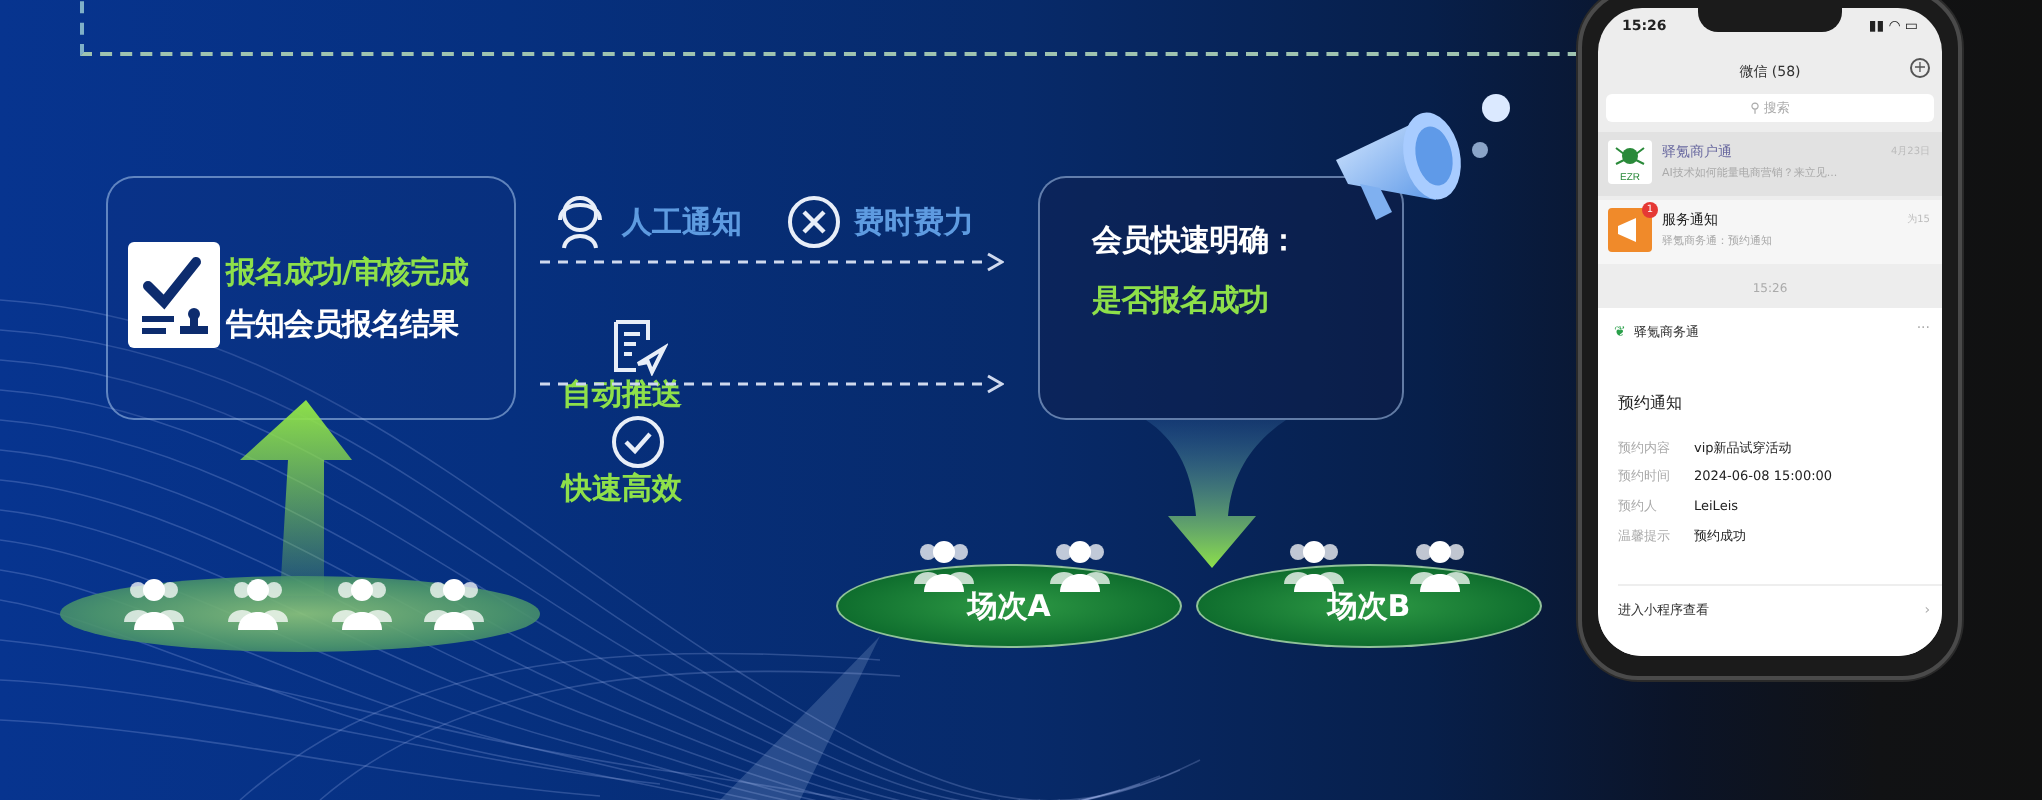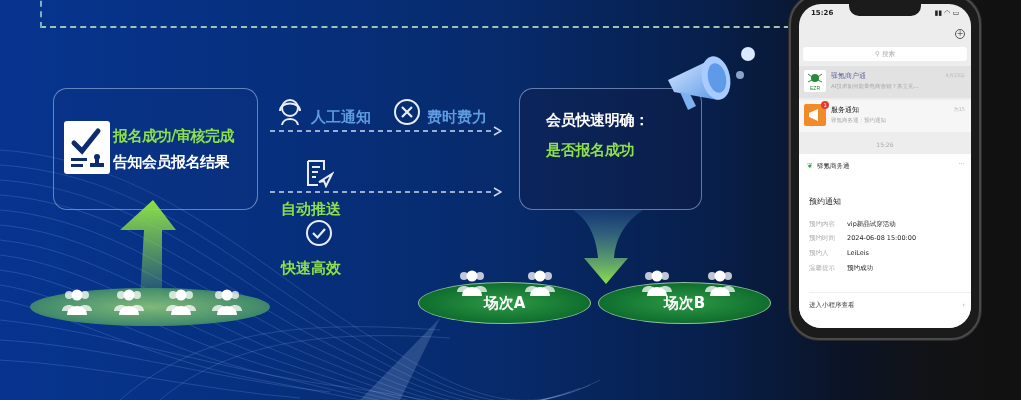--- a/index.html
+++ b/index.html
@@ -21,21 +21,21 @@
       background: rgba(20,50,120,0.18);
     }
     .card-left { left: 53px; top: 88px; width: 205px; height: 122px; }
     .doc-icon {
       position: absolute; left: 10px; top: 32px; width: 46px; height: 53px; background: #fff; border-radius: 3px;
     }
     .card-left .line1 { position: absolute; left: 59px; top: 38px; font-size: 15px; font-weight: bold; color: #8ee04a; white-space: nowrap; letter-spacing: -0.5px; }
     .card-left .line2 { position: absolute; left: 59px; top: 64px; font-size: 15px; font-weight: bold; color: #ffffff; white-space: nowrap; letter-spacing: -0.5px; }
 
     .flow-row { position: absolute; left: 275px; display: flex; align-items: center; }
-    .flow-row .lbl { font-size: 15px; font-weight: bold; margin-left: 6px; margin-right: 22px; white-space: nowrap; margin-top: 12px; }
+    .flow-row .lbl { font-size: 15px; font-weight: bold; margin-left: 6px; margin-right: 22px; white-space: nowrap; }
     .flow-row .lbl.b { color: #5e9be0; }
     .flow-row .lbl.g { color: #8ee04a; }
     .row1 { top: 96px; }
     .row2 { top: 158px; flex-direction: column; }
     .dash-arrow { position: absolute; left: 270px; width: 232px; height: 10px; }
     .dash-arrow1 { top: 126px; }
     .dash-arrow2 { top: 187px; }
 
     .card-right { left: 519px; top: 88px; width: 183px; height: 122px; background: rgba(20,30,70,0.35); padding-left: 48px; }
     .card-right .t { position: absolute; left: 26px; font-size: 15px; font-weight: bold; white-space: nowrap; letter-spacing: -0.3px; }
@@ -302,20 +302,21 @@
     </g>
   </svg>
 
 <div class="phone">
   <div class="screen">
     <div class="notch"></div>
     <div class="status">
       <span>15:26</span>
       <span>▮▮ ◠ ▭</span>
     </div>
+    <div class="wx-title">微信 (58)</div>
     <div class="plus">+</div>
     <div class="search">
       <span>⚲ </span><span>搜索</span>
     </div>
 
     <div class="chat chat1">
       <div class="avatar av1">
         <svg width="22" height="22" viewBox="0 0 22 22">
           <circle cx="11" cy="8" r="4" fill="#2a8a3a"></circle>
           <path d="M4 4 L8 7 M18 4 L14 7 M4 12 L8 10 M18 12 L14 10" stroke="#2a8a3a" stroke-width="1"></path>

